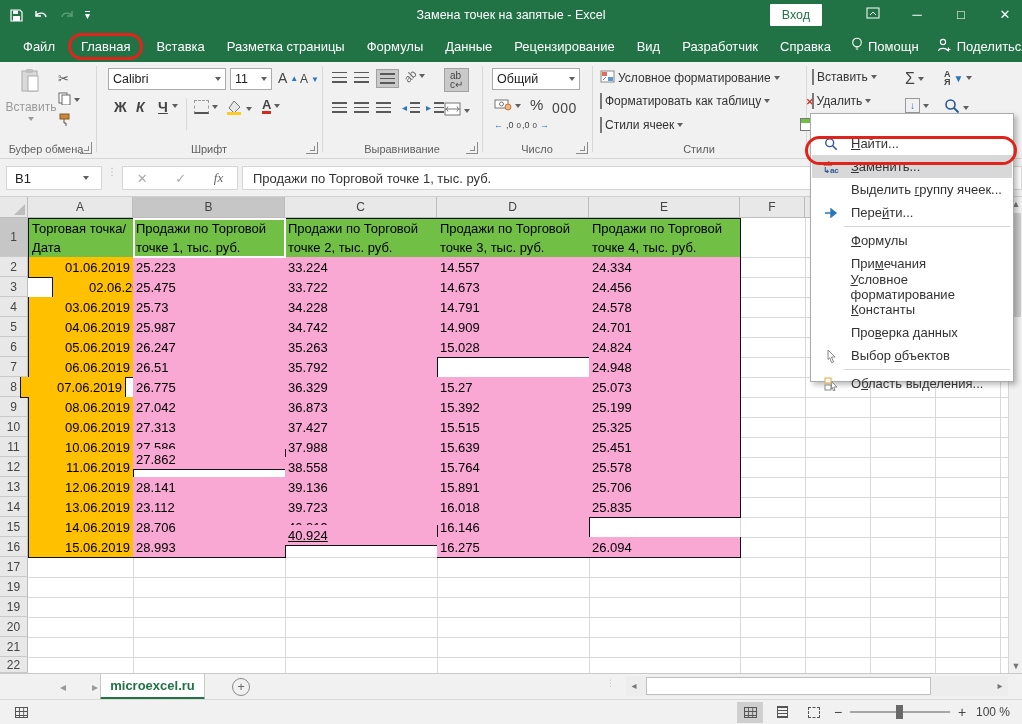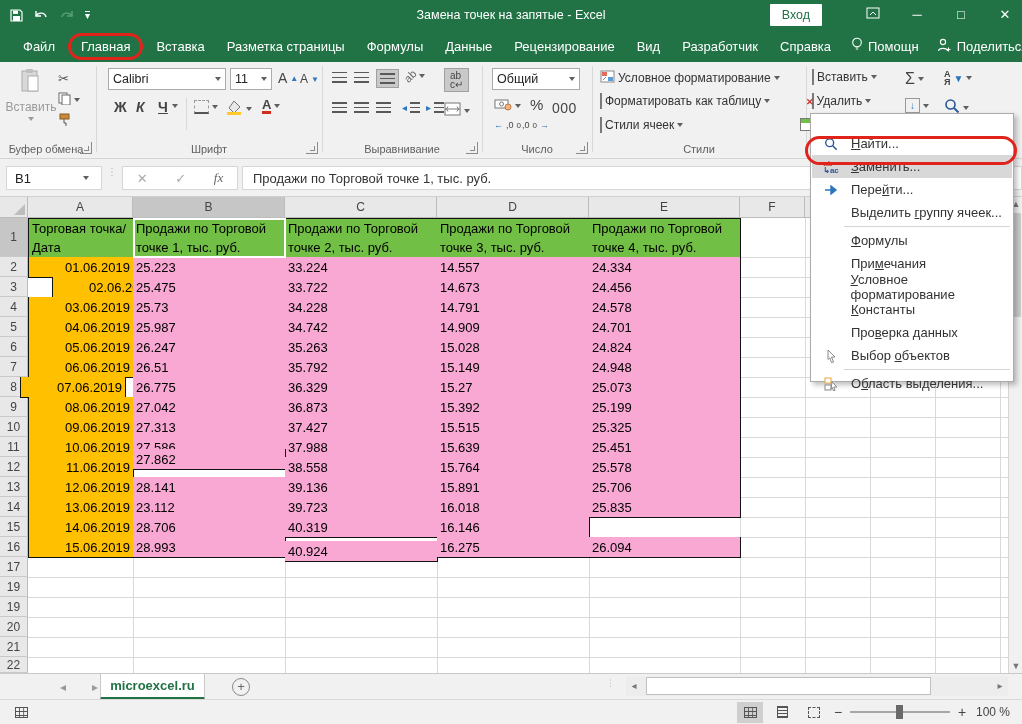--- a/index.html
+++ b/index.html
@@ -445,21 +445,20 @@
       <div class="tcell num" style="left: 437px; top: 120px; width: 153px; height: 21px;">14.909</div>
       <div class="tcell num" style="left: 589px; top: 120px; width: 152px; height: 21px;">24.701</div>
       <div class="tcell date" style="left: 28px; top: 140px; width: 106px; height: 21px;">05.06.2019</div>
       <div class="tcell num" style="left: 133px; top: 140px; width: 153px; height: 21px;">26.247</div>
       <div class="tcell num" style="left: 285px; top: 140px; width: 153px; height: 21px;">35.263</div>
       <div class="tcell num" style="left: 437px; top: 140px; width: 153px; height: 21px;">15.028</div>
       <div class="tcell num" style="left: 589px; top: 140px; width: 152px; height: 21px;">24.824</div>
       <div class="tcell date" style="left: 28px; top: 160px; width: 106px; height: 21px;">06.06.2019</div>
       <div class="tcell num" style="left: 133px; top: 160px; width: 153px; height: 21px;">26.51</div>
       <div class="tcell num" style="left: 285px; top: 160px; width: 153px; height: 21px;">35.792</div>
-      <div class="tcell num" style="left: 437px; top: 160px; width: 153px; height: 21px;">15.149</div>
       <div class="tcell num" style="left: 589px; top: 160px; width: 152px; height: 21px;">24.948</div>
       <div class="tcell date" style="left: 20px; top: 180px; width: 106px; height: 21px;">07.06.2019</div>
       <div class="tcell num" style="left: 133px; top: 180px; width: 153px; height: 21px;">26.775</div>
       <div class="tcell num" style="left: 285px; top: 180px; width: 153px; height: 21px;">36.329</div>
       <div class="tcell num" style="left: 437px; top: 180px; width: 153px; height: 21px;">15.27</div>
       <div class="tcell num" style="left: 589px; top: 180px; width: 152px; height: 21px;">25.073</div>
       <div class="tcell date" style="left: 28px; top: 200px; width: 106px; height: 21px;">08.06.2019</div>
       <div class="tcell num" style="left: 133px; top: 200px; width: 153px; height: 21px;">27.042</div>
       <div class="tcell num" style="left: 285px; top: 200px; width: 153px; height: 21px;">36.873</div>
       <div class="tcell num" style="left: 437px; top: 200px; width: 153px; height: 21px;">15.392</div>
@@ -488,21 +487,21 @@
       <div class="tcell num" style="left: 133px; top: 300px; width: 153px; height: 21px;">23.112</div>
       <div class="tcell num" style="left: 285px; top: 300px; width: 153px; height: 21px;">39.723</div>
       <div class="tcell num" style="left: 437px; top: 300px; width: 153px; height: 21px;">16.018</div>
       <div class="tcell num" style="left: 589px; top: 300px; width: 152px; height: 21px;">25.835</div>
       <div class="tcell date" style="left: 28px; top: 320px; width: 106px; height: 21px;">14.06.2019</div>
       <div class="tcell num" style="left: 133px; top: 320px; width: 153px; height: 21px;">28.706</div>
       <div class="tcell num" style="left: 285px; top: 320px; width: 153px; height: 21px;">40.319</div>
       <div class="tcell num" style="left: 437px; top: 320px; width: 153px; height: 21px;">16.146</div>
       <div class="tcell date" style="left: 28px; top: 340px; width: 106px; height: 21px;">15.06.2019</div>
       <div class="tcell num" style="left: 133px; top: 340px; width: 153px; height: 21px;">28.993</div>
-      <div class="tcell num" style="left: 285px; top: 344px; width: 153px; height: 21px;">40.924</div>
+      <div class="tcell num" style="left: 285px; top: 328px; width: 153px; height: 21px; text-decoration: underline;">40.924</div>
       <div class="tcell num" style="left: 437px; top: 340px; width: 153px; height: 21px;">16.275</div>
       <div class="tcell num" style="left: 589px; top: 340px; width: 152px; height: 21px;">26.094</div>
       <div class="selbox" style="left: 133px; top: 21px; width: 153px; height: 40px; z-index: 6;"></div>
     </div>
 
   <div class="abs vscroll">
     <div class="varrow" style="top:0">▲</div>
     <div class="vthumb"></div>
     <div class="varrow" style="bottom:0">▼</div>
   </div>
@@ -517,30 +516,30 @@
         </span>
         <span><u>Н</u>айти...</span>
       </div>
       <div class="menu-item hl">
         <span class="mi-ico">
           <span style="font-size:8px;line-height:7px;font-weight:bold;display:inline-block;text-align:left"><span style="color:#C0504D">ab</span><br><span style="color:#2b5797">↳ac</span></span>
         </span>
         <span><u>З</u>аменить...</span>
       </div>
       <div class="menu-item">
+        <span class="mi-ico"></span>
+        <span>Выделить <u>г</u>руппу ячеек...</span>
+      </div>
+      <div class="menu-item">
         <span class="mi-ico">
           <svg width="14" height="10" viewBox="0 0 14 10">
             <path d="M1 5h9M7 1l5 4-5 4z" fill="#2b75bb" stroke="#2b75bb" stroke-width="1.4"></path>
           </svg>
         </span>
         <span>Пере<u>й</u>ти...</span>
-      </div>
-      <div class="menu-item">
-        <span class="mi-ico"></span>
-        <span>Выделить <u>г</u>руппу ячеек...</span>
       </div>
       <div class="menu-sep"></div>
       <div class="menu-item">
         <span class="mi-ico"></span>
         <span><u>Ф</u>ормулы</span>
       </div>
       <div class="menu-item">
         <span class="mi-ico"></span>
         <span>При<u>м</u>ечания</span>
       </div>

